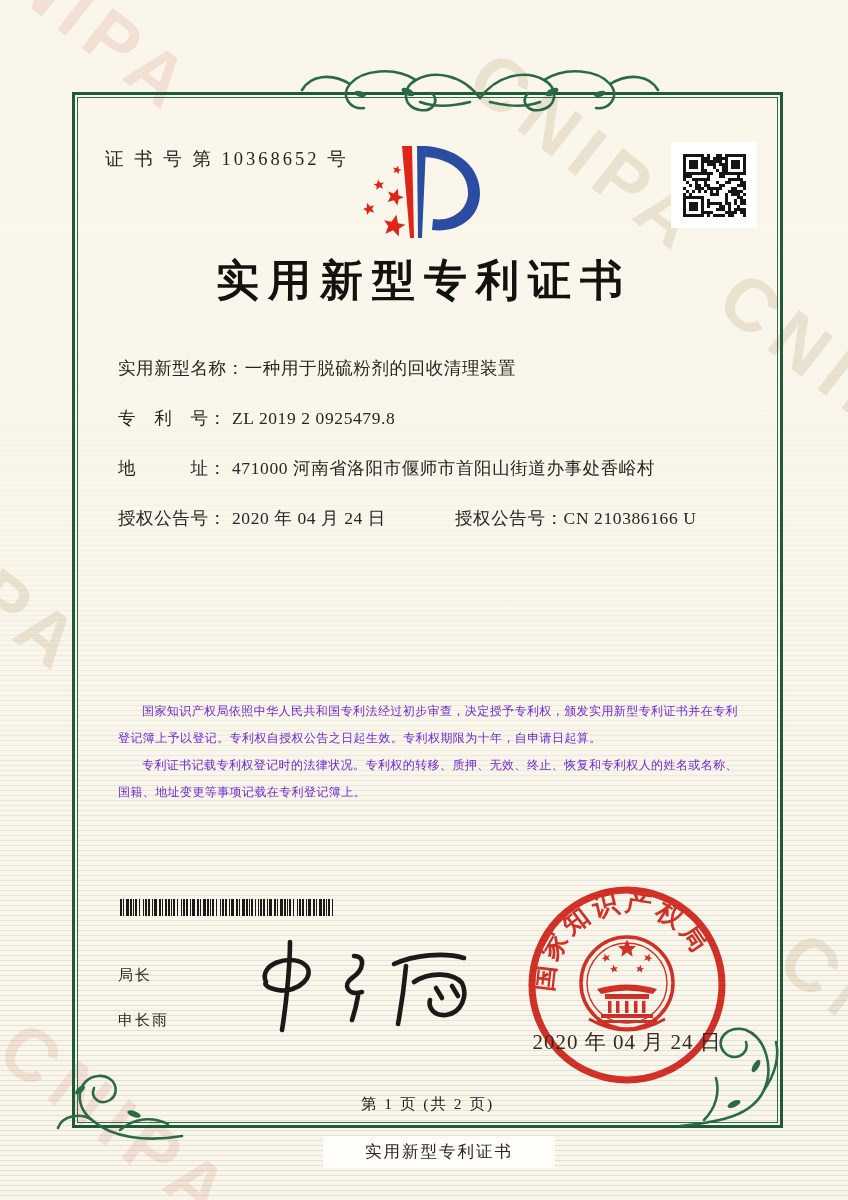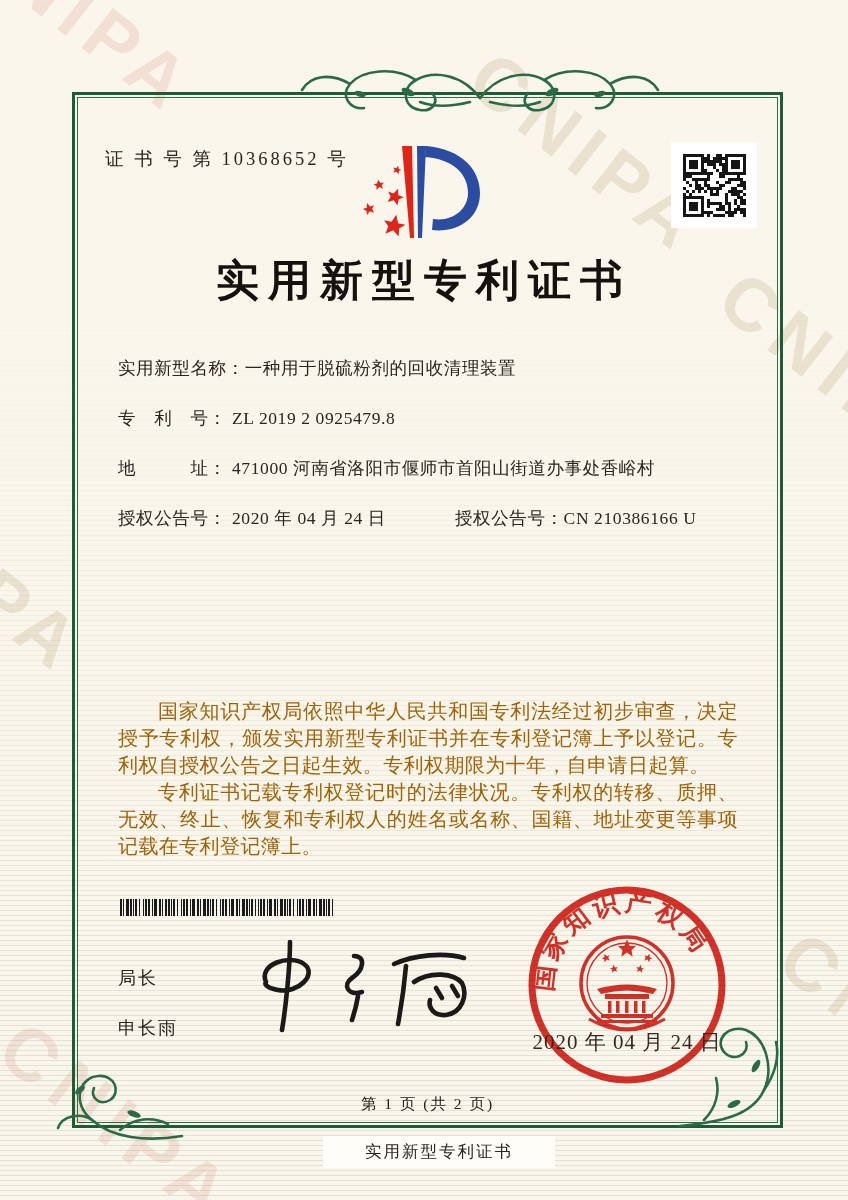--- a/index.html
+++ b/index.html
@@ -64,30 +64,30 @@
     position:absolute; left:0; top:252px; width:848px;
     text-align:center; font-size:43px; font-weight:bold;
     letter-spacing:9px; color:#15110e;
   }
   .fields { position:absolute; left:118px; top:356px; width:640px; }
   .frow { height:50px; font-size:17.5px; letter-spacing:0.6px; white-space:nowrap; }
   .frow .lab { display:inline-block; min-width:114px;font-family:Liberation Serif, serif; }
   .grant-no { position:absolute; left:337px; top:0;text-align:center; }
   .paras {
     position:absolute; left:118px; top:698px; width:620px;
-    font-size:20px; line-height:27px; text-align:justify;
-    letter-spacing:0.4px; color:#a16207;
+    font-size:12px; line-height:27px; text-align:justify;
+    letter-spacing:0.4px; color:#6d28d9;
   }
   .paras p { text-indent:2em; }
   .barcode {
     position:absolute; left:120px; top:899px; width:216px; height:17px;
     display:flex; align-items:stretch;
   }
   .barcode i { display:block; height:100%; }
-  .officer { position:absolute; left:118px; top:966px; font-size:18px; letter-spacing:2px; }
+  .officer { position:absolute; left:118px; top:966px; font-size:15px; letter-spacing:2px; }
   .officer .name { display:block; margin-top:26px;font-family:Liberation Serif, serif; }
   .sig { position:absolute; left:238px; top:936px; }
   .sig path { fill:none; stroke:#1c1a18; stroke-width:4.6; stroke-linecap:round; stroke-linejoin:round; }
   .seal {
     position:absolute; left:525px; top:883px; width:204px; height:204px;
     z-index:6; mix-blend-mode:multiply; opacity:0.95;
   }
   .seal-date {
     position:absolute; left:519px; top:1028px; width:216px; z-index:7;
     text-align:center; font-size:21px; letter-spacing:1px; color:#35281f;

